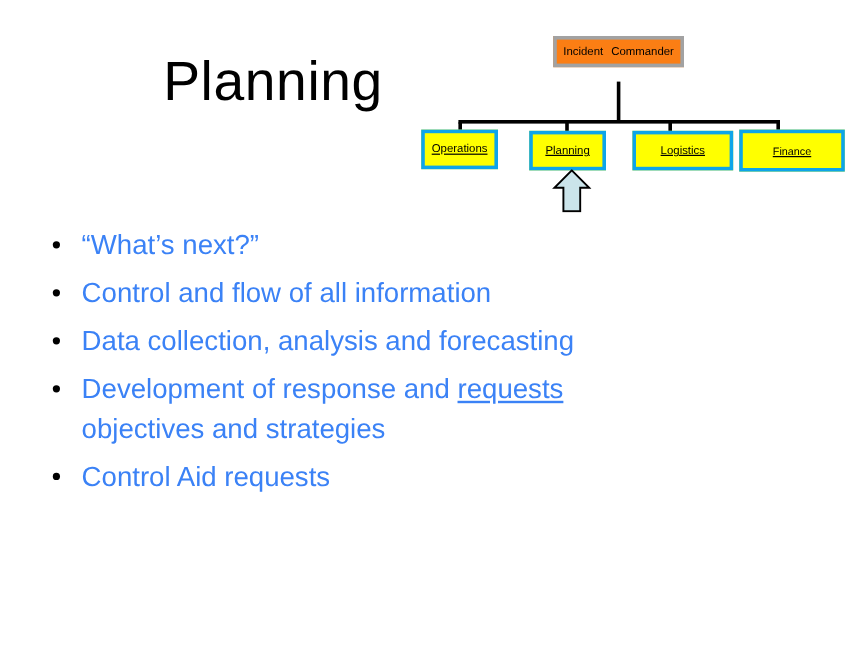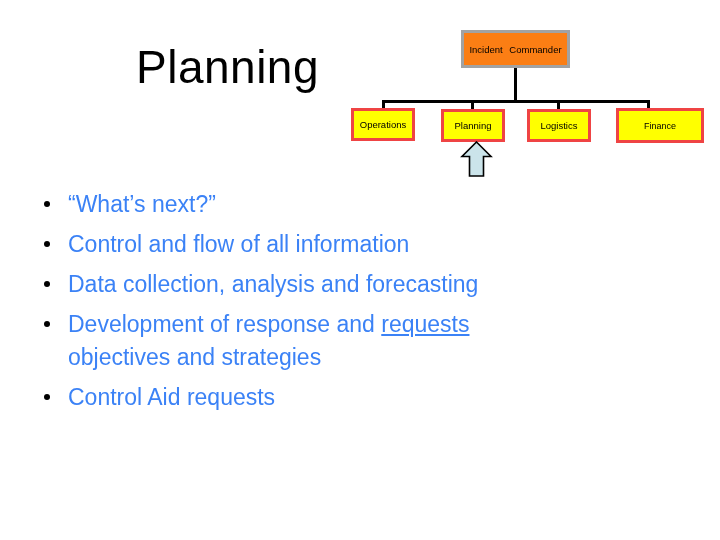--- a/index.html
+++ b/index.html
@@ -34,34 +34,35 @@
   .drop-finance     { left: 647px; top: 102px; width: 3px; height: 8px; }
 
   .org-box {
     position: absolute;
     box-sizing: border-box;
     display: flex; align-items: center; justify-content: center;
     text-align: center;
     color: #000000;
   }
   .root-box {
-    left: 461px; top: 30px; width: 109px; height: 38px;
+    left: 461px; top: 30px; width: 109px; height: 26px;
     background: #fb7e14;
     border: 3px solid #a2a2a2;
     font-size: 9.5px;
     word-spacing: 4px;
   }
   .child-box {
     background: #ffff00;
-    border: 3px solid #ef4444;
+    border: 3px solid #0ea5e9;
     font-size: 9.5px;
+    text-decoration: underline;
   }
   .box-operations { left: 351px; top: 108px; width: 64px; height: 33px; }
   .box-planning   { left: 441px; top: 109px; width: 64px; height: 33px; }
-  .box-logistics  { left: 527px; top: 109px; width: 64px; height: 33px; }
+  .box-logistics  { left: 527px; top: 109px; width: 84px; height: 33px; }
   .box-finance    { left: 616px; top: 108px; width: 88px; height: 35px; font-size: 9px; }
 
   .up-arrow { position: absolute; left: 460px; top: 141px; }
 
   
   .bullets {
     position: absolute;
     left: 40px; top: 188px;
     width: 560px;
     list-style: none;

